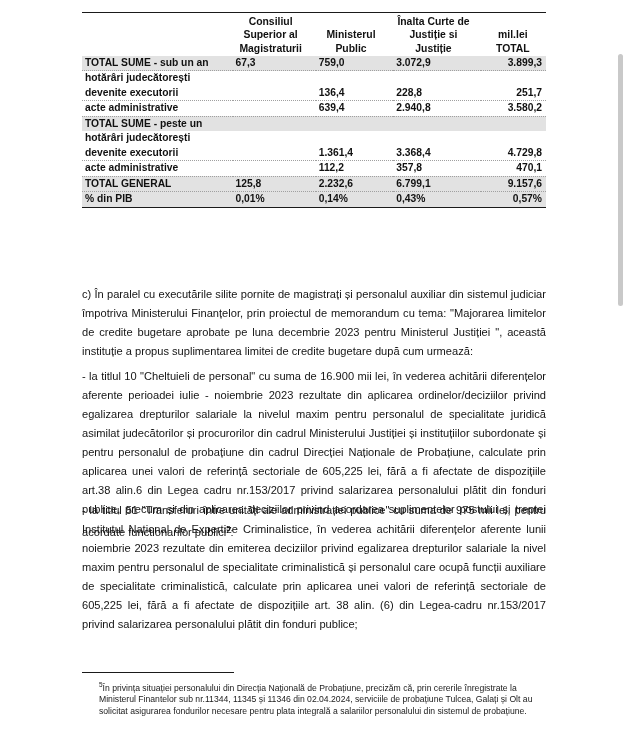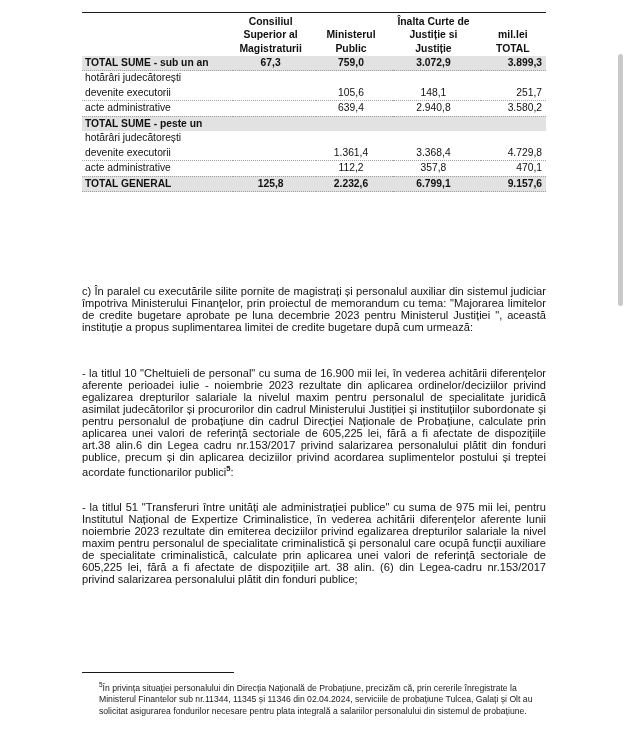--- a/index.html
+++ b/index.html
@@ -65,44 +65,45 @@
     padding-bottom: 1px;
     font-size: 10.4px;
     line-height: 1.28;
   }
   #fin-table thead th.hdr-label { text-align: left; }
   .top-rule td, .top-rule th {
     border-top: 1.6px solid #1a1a1a;
   }
   #fin-table tbody tr td {
     border-bottom: 1px dotted #a0a0a0;
+    font-weight: bold;
   }
   #fin-table tbody tr.no-rule td {
     border-bottom: none;
   }
   #fin-table tbody tr.shaded td {
     background: #e2e2e2;
   }
   #fin-table tbody tr.bold td,
   #fin-table tbody tr.bold th {
     font-weight: bold;
   }
   #fin-table tbody tr.bottom-rule td {
     border-bottom: 1.6px solid #1a1a1a;
   }
   .c-label { text-align: left; width: 160px; margin-left: 32px; }
-  .c-num   { text-align: center; width: 76px; padding-right: 10px !important; }
+  .c-num   { text-align: left; width: 76px; padding-right: 10px !important; }
   .c-num-last { text-align: right; width: 76px; padding-right: 4px !important; }
 
   
   .para {
     position: absolute;
     text-align: justify;
     font-size: 11.1px;
-    line-height: 12px;
+    line-height: 19px;
     color: #141414;
     word-spacing: 0px;
   }
   #para-c   { left: 82px; top: 266px; width: 464px; }
   #para-t10 { left: 82px; top: 348px; width: 464px; }
   #para-t51 { left: 82px; top: 482px; width: 464px; }
   #para-adr { left: 82px; top: 600px; width: 464px; }
 
   .fn-marker {
     font-size: 7.6px;
@@ -177,22 +178,22 @@
         <td class="c-label">hotărâri judecătorești</td>
         <td class="c-num"></td>
         <td class="c-num"></td>
         <td class="c-num"></td>
         <td class="c-num-last"></td>
       </tr>
 
       <tr>
         <td class="c-label">devenite executorii</td>
         <td class="c-num"></td>
-        <td class="c-num">105,6</td>
-        <td class="c-num">148,1</td>
+        <td class="c-num">136,4</td>
+        <td class="c-num">228,8</td>
         <td class="c-num-last">251,7</td>
       </tr>
 
       <tr>
         <td class="c-label">acte administrative</td>
         <td class="c-num"></td>
         <td class="c-num">639,4</td>
         <td class="c-num">2.940,8</td>
         <td class="c-num-last">3.580,2</td>
       </tr>
@@ -231,20 +232,27 @@
       </tr>
 
       <tr class="shaded bold">
         <td class="c-label">TOTAL GENERAL</td>
         <td class="c-num">125,8</td>
         <td class="c-num">2.232,6</td>
         <td class="c-num">6.799,1</td>
         <td class="c-num-last">9.157,6</td>
       </tr>
 
+      <tr class="shaded bold bottom-rule">
+        <td class="c-label">% din PIB</td>
+        <td class="c-num">0,01%</td>
+        <td class="c-num">0,14%</td>
+        <td class="c-num">0,43%</td>
+        <td class="c-num-last">0,57%</td>
+      </tr>
 
     </tbody>
   </table>
 
   <p class="para" id="para-c">c) În paralel cu executările silite pornite de magistrați și personalul auxiliar din sistemul judiciar împotriva Ministerului Finanțelor, prin proiectul de memorandum cu tema: "Majorarea limitelor de credite bugetare aprobate pe luna decembrie 2023 pentru Ministerul Justiției ", această instituție a propus suplimentarea limitei de credite bugetare după cum urmează:</p>
 
   <p class="para" id="para-t10"><span>- la titlul 10 "Cheltuieli de personal" cu suma de 16.900 mii lei, în vederea achitării diferențelor aferente perioadei iulie - noiembrie 2023 rezultate din aplicarea ordinelor/deciziilor privind egalizarea drepturilor salariale la nivelul maxim pentru personalul de specialitate juridică asimilat judecătorilor și procurorilor din cadrul Ministerului Justiției și instituțiilor subordonate și pentru personalul de probațiune din cadrul Direcției Naționale de Probațiune, calculate prin aplicarea unei valori de referință sectoriale de 605,225 lei, fără a fi afectate de dispozițiile art.38 alin.6 din Legea cadru nr.153/2017 privind salarizarea personalului plătit din fonduri publice, precum și din aplicarea deciziilor privind acordarea suplimentelor postului și treptei acordate functionarilor publici</span><span class="fn-marker">5</span><span>:</span></p>
 
   <p class="para" id="para-t51">- la titlul 51 "Transferuri între unități ale administrației publice" cu suma de 975 mii lei, pentru Institutul Național de Expertize Criminalistice, în vederea achitării diferențelor aferente lunii noiembrie 2023 rezultate din emiterea deciziilor privind egalizarea drepturilor salariale la nivel maxim pentru personalul de specialitate criminalistică și personalul care ocupă funcții auxiliare de specialitate criminalistică, calculate prin aplicarea unei valori de referință sectoriale de 605,225 lei, fără a fi afectate de dispozițiile art. 38 alin. (6) din Legea-cadru nr.153/2017 privind salarizarea personalului plătit din fonduri publice;</p>
 

